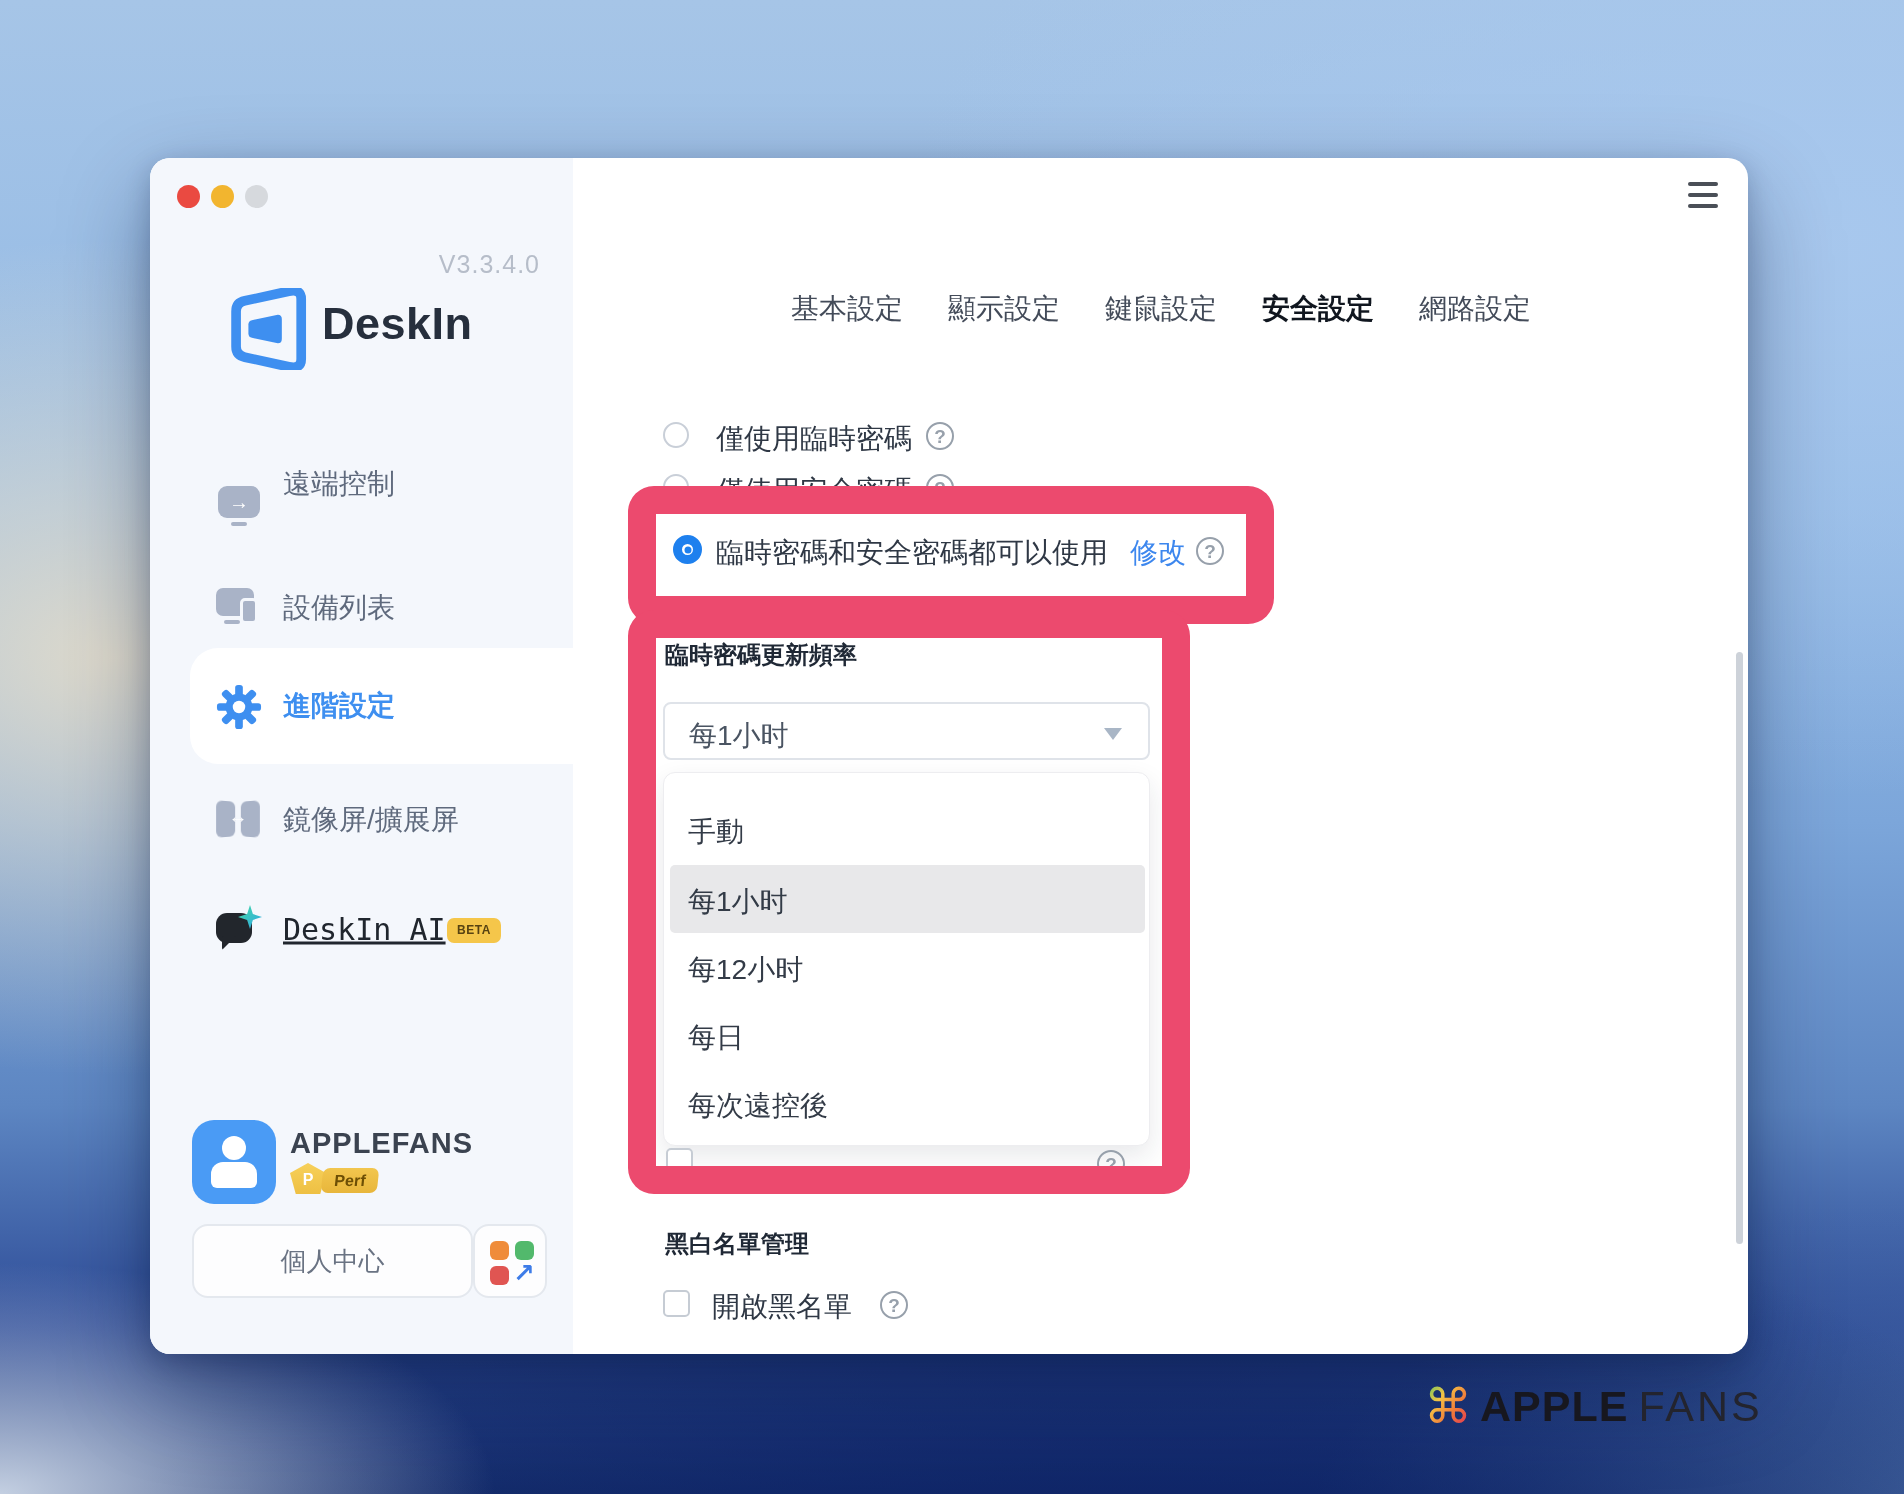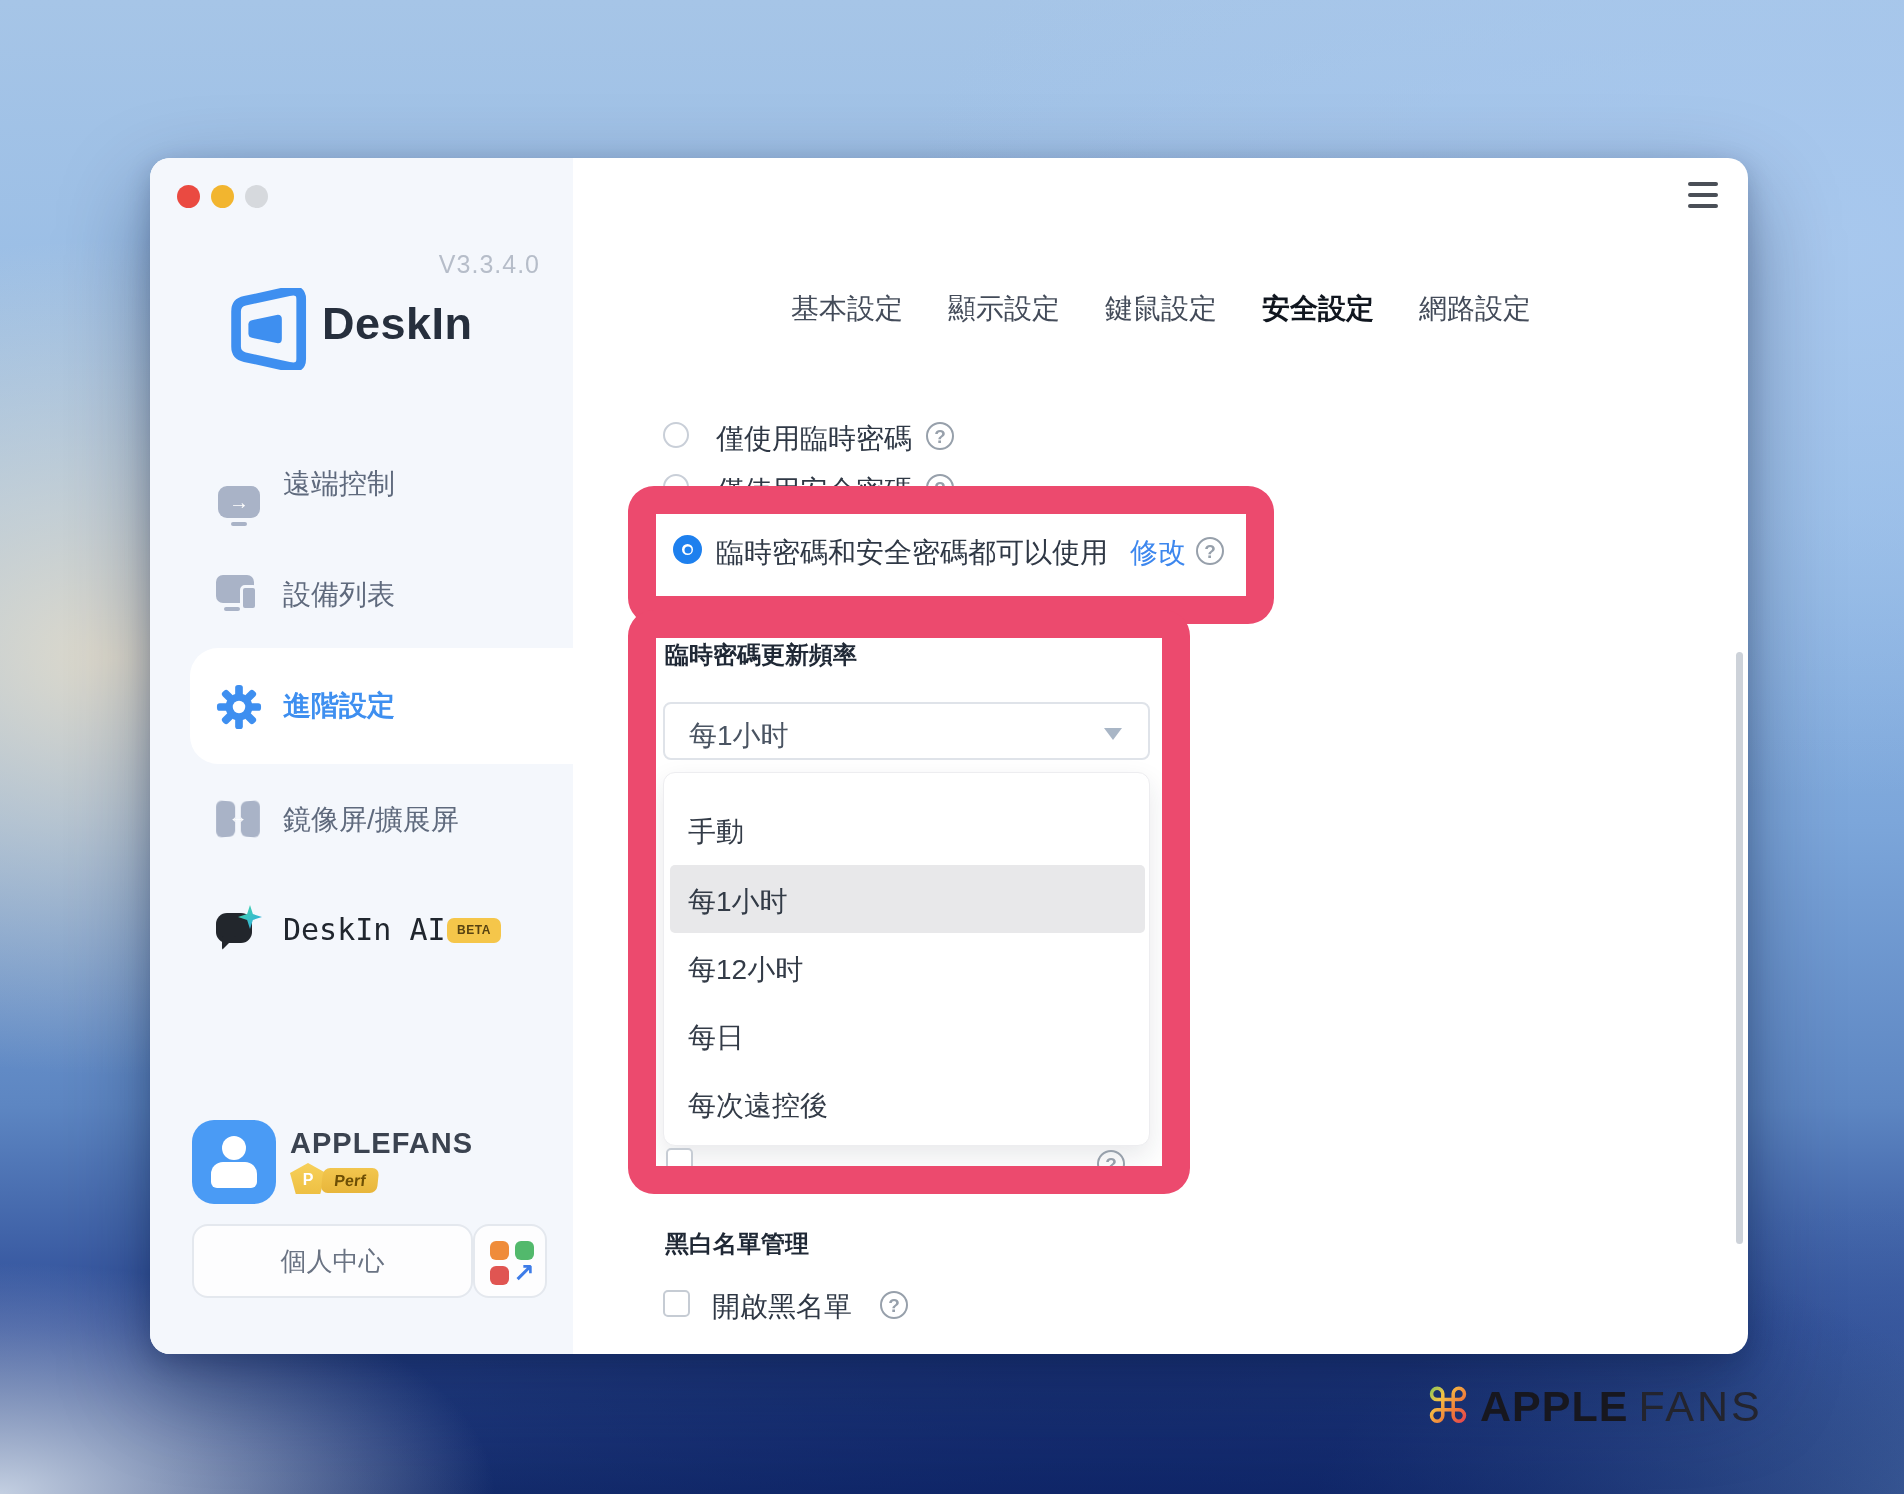--- a/index.html
+++ b/index.html
@@ -165,21 +165,21 @@
         <div class="brand-name">DeskIn</div>
       </div>
 
       <div class="nav-item" style="top:296px;">
         <span class="nav-icon ic-remote">
           <span class="scr">→</span><span class="base"></span>
         </span>
         <span class="nav-label">遠端控制</span>
       </div>
 
-      <div class="nav-item" style="top:407px;padding-left:16px;">
+      <div class="nav-item" style="top:420px;padding-left:16px;">
         <span class="nav-icon ic-device">
           <span class="mon"></span>
             <span class="base"></span>
             <span class="ph"></span>
         </span>
         <span class="nav-label">設備列表</span>
       </div>
 
       <div class="active-pill"></div>
       <div class="nav-item" style="top:518px;">
@@ -211,21 +211,21 @@
           <span class="arr">↔</span>
         </span>
         <span class="nav-label">鏡像屏/擴展屏</span>
       </div>
 
       <div class="nav-item" style="top:741px;">
         <span class="nav-icon ic-ai">
           <span class="bubble"></span>
             <span class="spark"></span>
         </span>
-        <span class="nav-label ai-label" style="font-size:30px;">DeskIn AI</span>
+        <span class="nav-label ai-label" style="font-size:30px;text-decoration:underline;">DeskIn AI</span>
       </div>
       <div class="beta-badge">BETA</div>
 
       <div class="avatar">
         <span class="head"></span>
         <span class="body"></span>
       </div>
       <div class="user-name">APPLEFANS</div>
       <div class="badge-p">P</div>
       <div class="badge-perf">Perf</div>

